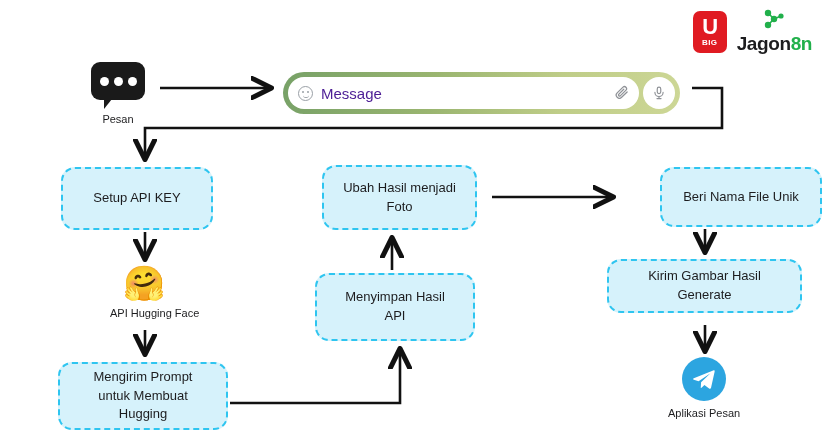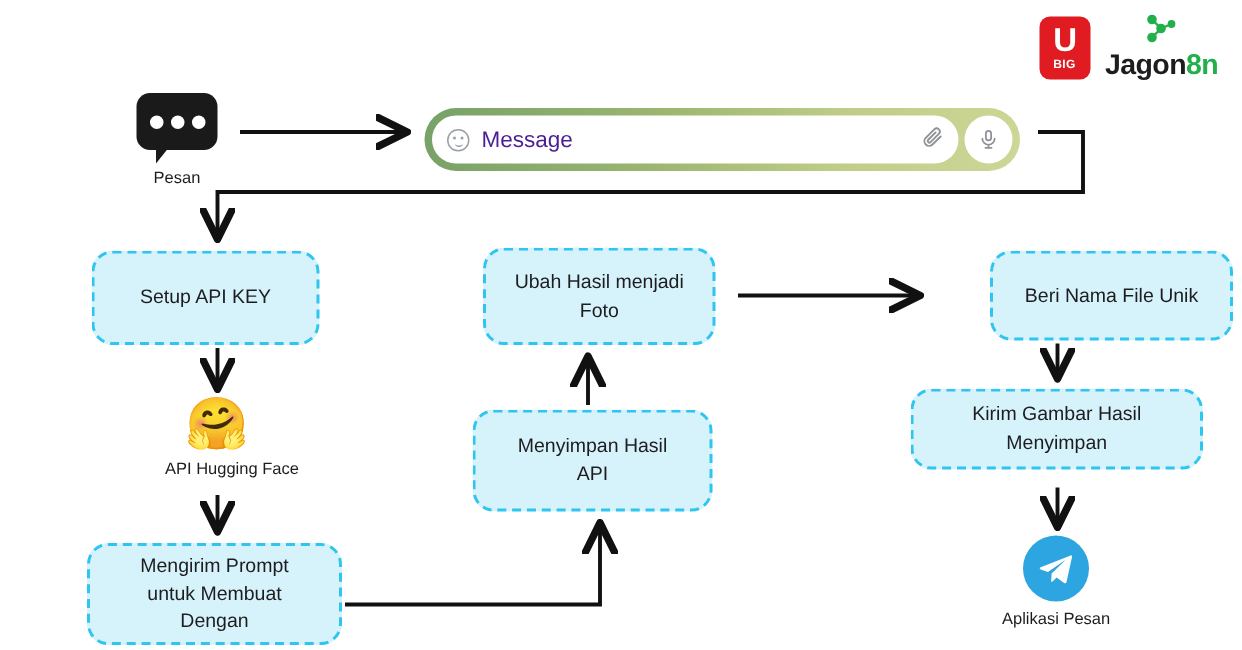--- a/index.html
+++ b/index.html
@@ -289,21 +289,21 @@
   </div>
 
   <div class="flow-box" id="box-setup">
     <span>Setup API KEY</span>
   </div>
 
   <div class="flow-box" id="box-mengirim">
     <span>
       <span>Mengirim Prompt</span><br>
       <span>untuk Membuat</span><br>
-      <span>Dengan</span>
+      <span>Hugging</span>
     </span>
   </div>
 
   <div class="flow-box" id="box-ubah">
     <span>
       <span>Ubah Hasil menjadi</span><br>
       <span>Foto</span>
     </span>
   </div>
 
@@ -314,21 +314,21 @@
     </span>
   </div>
 
   <div class="flow-box" id="box-beri">
     <span>Beri Nama File Unik</span>
   </div>
 
   <div class="flow-box" id="box-kirim">
     <span>
       <span>Kirim Gambar Hasil</span><br>
-      <span>Menyimpan</span>
+      <span>Generate</span>
     </span>
   </div>
 
   <div class="hf-node">
     <div class="hf-emoji">🤗</div>
     <div class="node-label">API Hugging Face</div>
   </div>
 
   <div class="tg-node">
     <div class="tg-circle">

